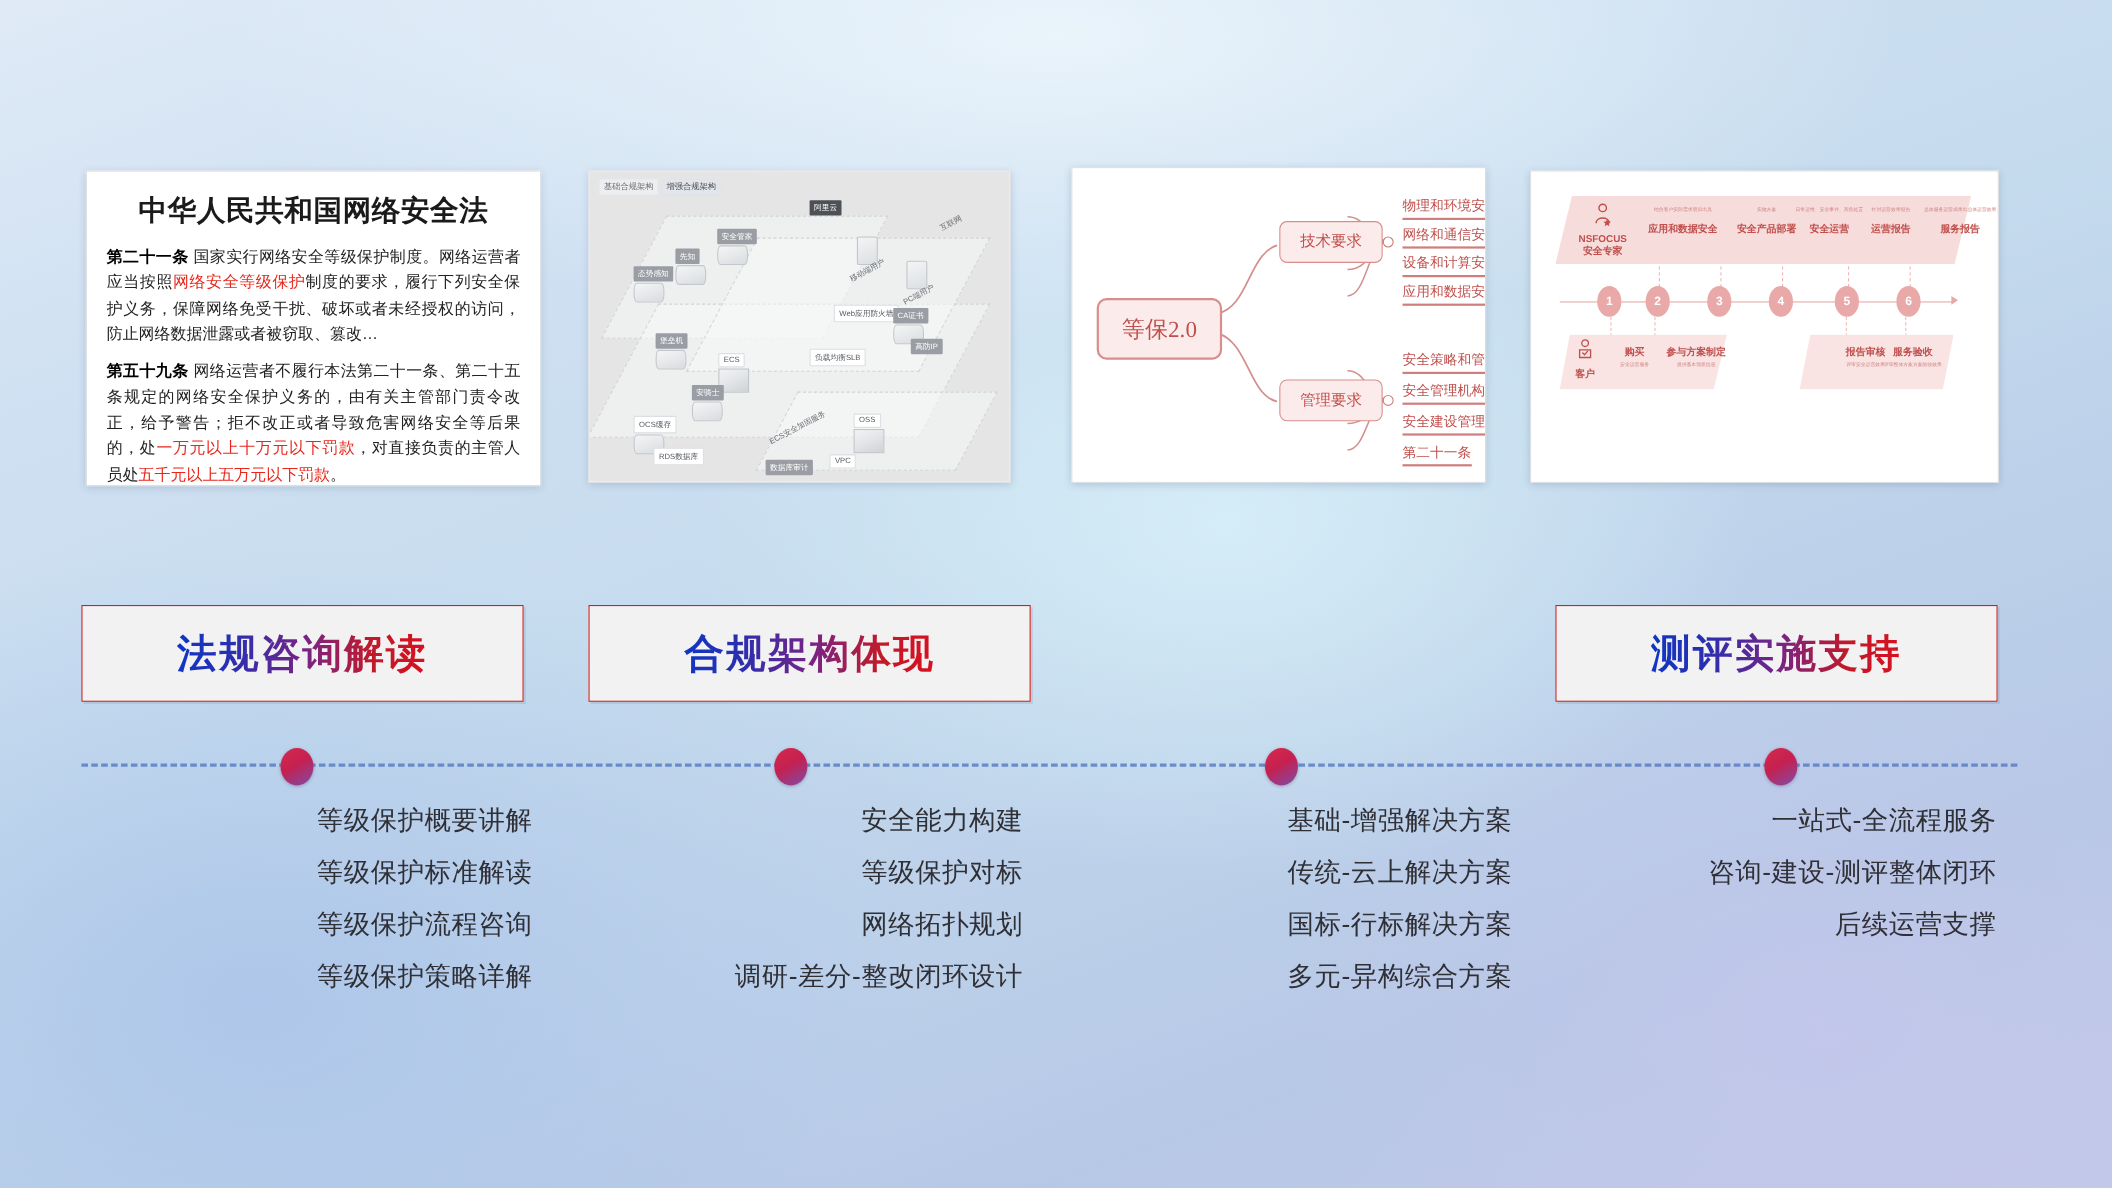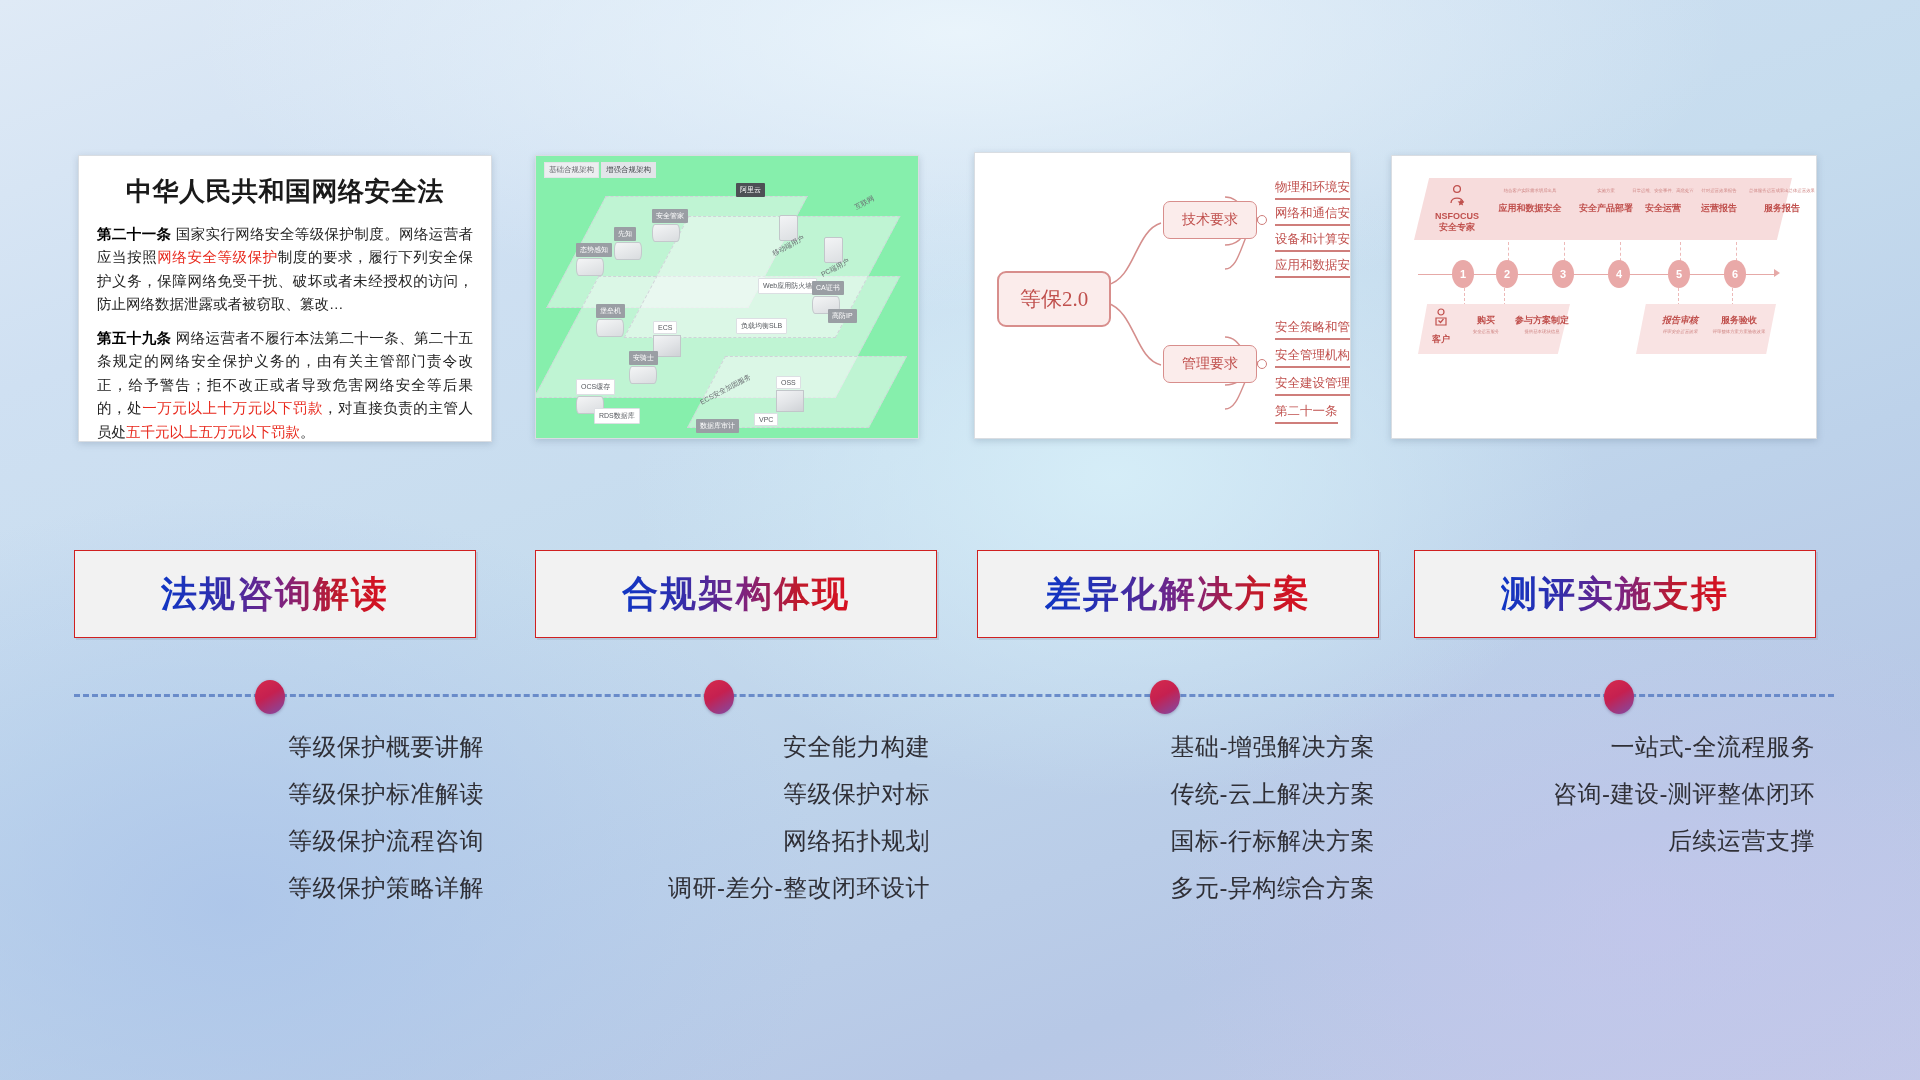--- a/index.html
+++ b/index.html
@@ -36,21 +36,21 @@
     letter-spacing:.5px;margin:6px 0 14px 0;
   }
   .law-p{
     font-size:14.5px;line-height:1.62;color:#222;text-align:justify;
     margin:0 0 10px 0;
   }
   .law-p b{font-weight:700;color:#000;}
   .law-p .hl{color:#e8271b;}
 
   
-  .arch{position:relative;width:100%;height:100%;background:#86efac;}
+  .arch{position:relative;width:100%;height:100%;background:#e5e5e5;}
   .arch-tabs{position:absolute;left:8px;top:6px;display:flex;gap:2px;}
   .arch-tab{font-size:7.5px;color:#6d6f74;background:#eceef0;padding:2px 4px;border:1px solid #e2e4e7;}
   .arch-tab.on{background:#e2e5e9;color:#4a4d52;}
   .plane{
     position:absolute;border:1px dashed #cfd3d8;background:rgba(248,249,250,0.5);
     transform:skewX(-28deg);
   }
   .node{position:absolute;}
   .chip{
     font-size:7px;color:#fff;background:#9a9ea4;padding:2px 4px;white-space:nowrap;
@@ -376,41 +376,38 @@
         </div>
 
         <div class="rm-stage" style="left:66px;top:158px;width:56px;">
           <div class="rm-main">购买</div>
           <div class="rm-sub">安全运营服务</div>
         </div>
         <div class="rm-stage" style="left:114px;top:158px;width:72px;">
           <div class="rm-main">参与方案制定</div>
           <div class="rm-sub">提供基本现状信息</div>
         </div>
-        <div class="rm-stage" style="left:256px;top:158px;width:64px;font-style:italic;">
+        <div class="rm-stage" style="left:272px;top:158px;width:64px;">
           <div class="rm-main">报告审核</div>
           <div class="rm-sub">评审安全运营效果</div>
         </div>
         <div class="rm-stage" style="left:312px;top:158px;width:70px;">
           <div class="rm-main">服务验收</div>
           <div class="rm-sub">评审整体方案方案验收效果</div>
         </div>
       </div>
     </div>
   </div>
 
   <div class="titles">
     <div class="title-box t1">
       <span class="title-text">法规咨询解读</span>
     </div>
     <div class="title-box t2">
       <span class="title-text">合规架构体现</span>
-    </div>
-    <div class="title-box t3">
-      <span class="title-text">差异化解决方案</span>
     </div>
     <div class="title-box t4">
       <span class="title-text">测评实施支持</span>
     </div>
   </div>
 
   <div class="timeline"></div>
   <div class="tl-dot d1"></div>
   <div class="tl-dot d2"></div>
   <div class="tl-dot d3"></div>

